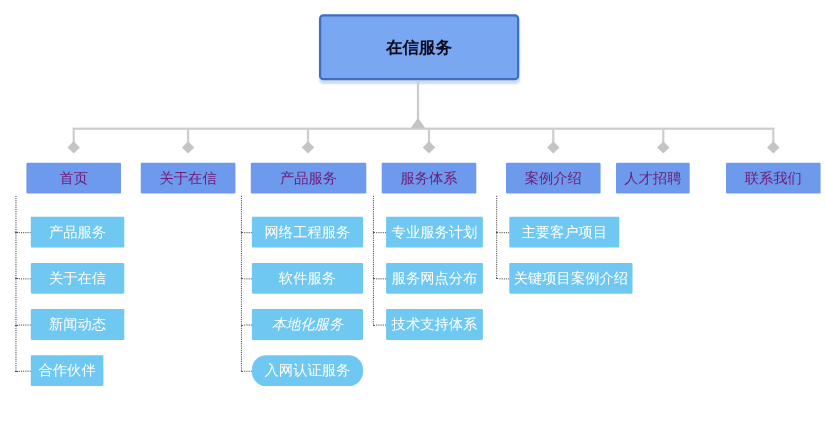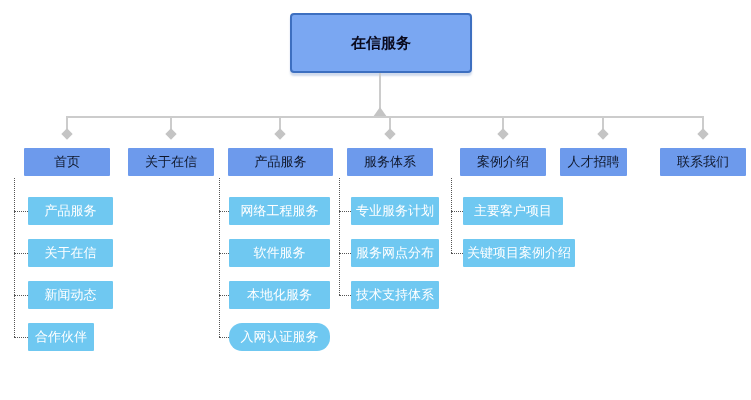--- a/index.html
+++ b/index.html
@@ -10,21 +10,21 @@
   
   .root{
     position:absolute;left:290px;top:13px;width:178px;height:56px;
     background:#7aa7f2;border:2px solid #3d6fc0;border-radius:4px;
     display:flex;align-items:center;justify-content:center;
     font-size:15px;font-weight:bold;color:#0a0a1e;
     box-shadow:0 3px 2px rgba(120,150,200,0.35);
   }
   
   .n2{
-    position:absolute;top:148px;height:28px;background:#6d9aec;color:#0f172a;
+    position:absolute;top:148px;height:28px;background:#6d9aec;color:#701a75;
     font-size:13px;display:flex;align-items:center;justify-content:center;
     border-radius:1px;
   }
   
   .n3{
     position:absolute;height:28px;background:#6fc8f1;color:#ffffff;
     font-size:13px;display:flex;align-items:center;justify-content:center;
     border-radius:1px;
   }
   
@@ -87,21 +87,21 @@
   <div class="n3" style="left:28px;top:281px;width:85px;">新闻动态</div>
   <div class="n3" style="left:28px;top:323px;width:66px;">合作伙伴</div>
 
   <div class="dv" style="left:219px;top:178px;height:159px;"></div>
   <div class="dh" style="left:219px;top:211px;width:10px;"></div>
   <div class="dh" style="left:219px;top:253px;width:10px;"></div>
   <div class="dh" style="left:219px;top:295px;width:10px;"></div>
   <div class="dh" style="left:219px;top:337px;width:10px;"></div>
   <div class="n3" style="left:229px;top:197px;width:101px;">网络工程服务</div>
   <div class="n3" style="left:229px;top:239px;width:101px;">软件服务</div>
-  <div class="n3" style="left:229px;top:281px;width:101px;">本地化服务</div>
+  <div class="n3" style="left:229px;top:281px;width:101px;font-style:italic;">本地化服务</div>
   <div class="n3" style="left:229px;top:323px;width:101px;border-radius:13px;">入网认证服务</div>
 
   <div class="dv" style="left:339px;top:178px;height:117px;"></div>
   <div class="dh" style="left:339px;top:211px;width:12px;"></div>
   <div class="dh" style="left:339px;top:253px;width:12px;"></div>
   <div class="dh" style="left:339px;top:295px;width:12px;"></div>
   <div class="n3" style="left:351px;top:197px;width:88px;">专业服务计划</div>
   <div class="n3" style="left:351px;top:239px;width:88px;">服务网点分布</div>
   <div class="n3" style="left:351px;top:281px;width:88px;">技术支持体系</div>
 

